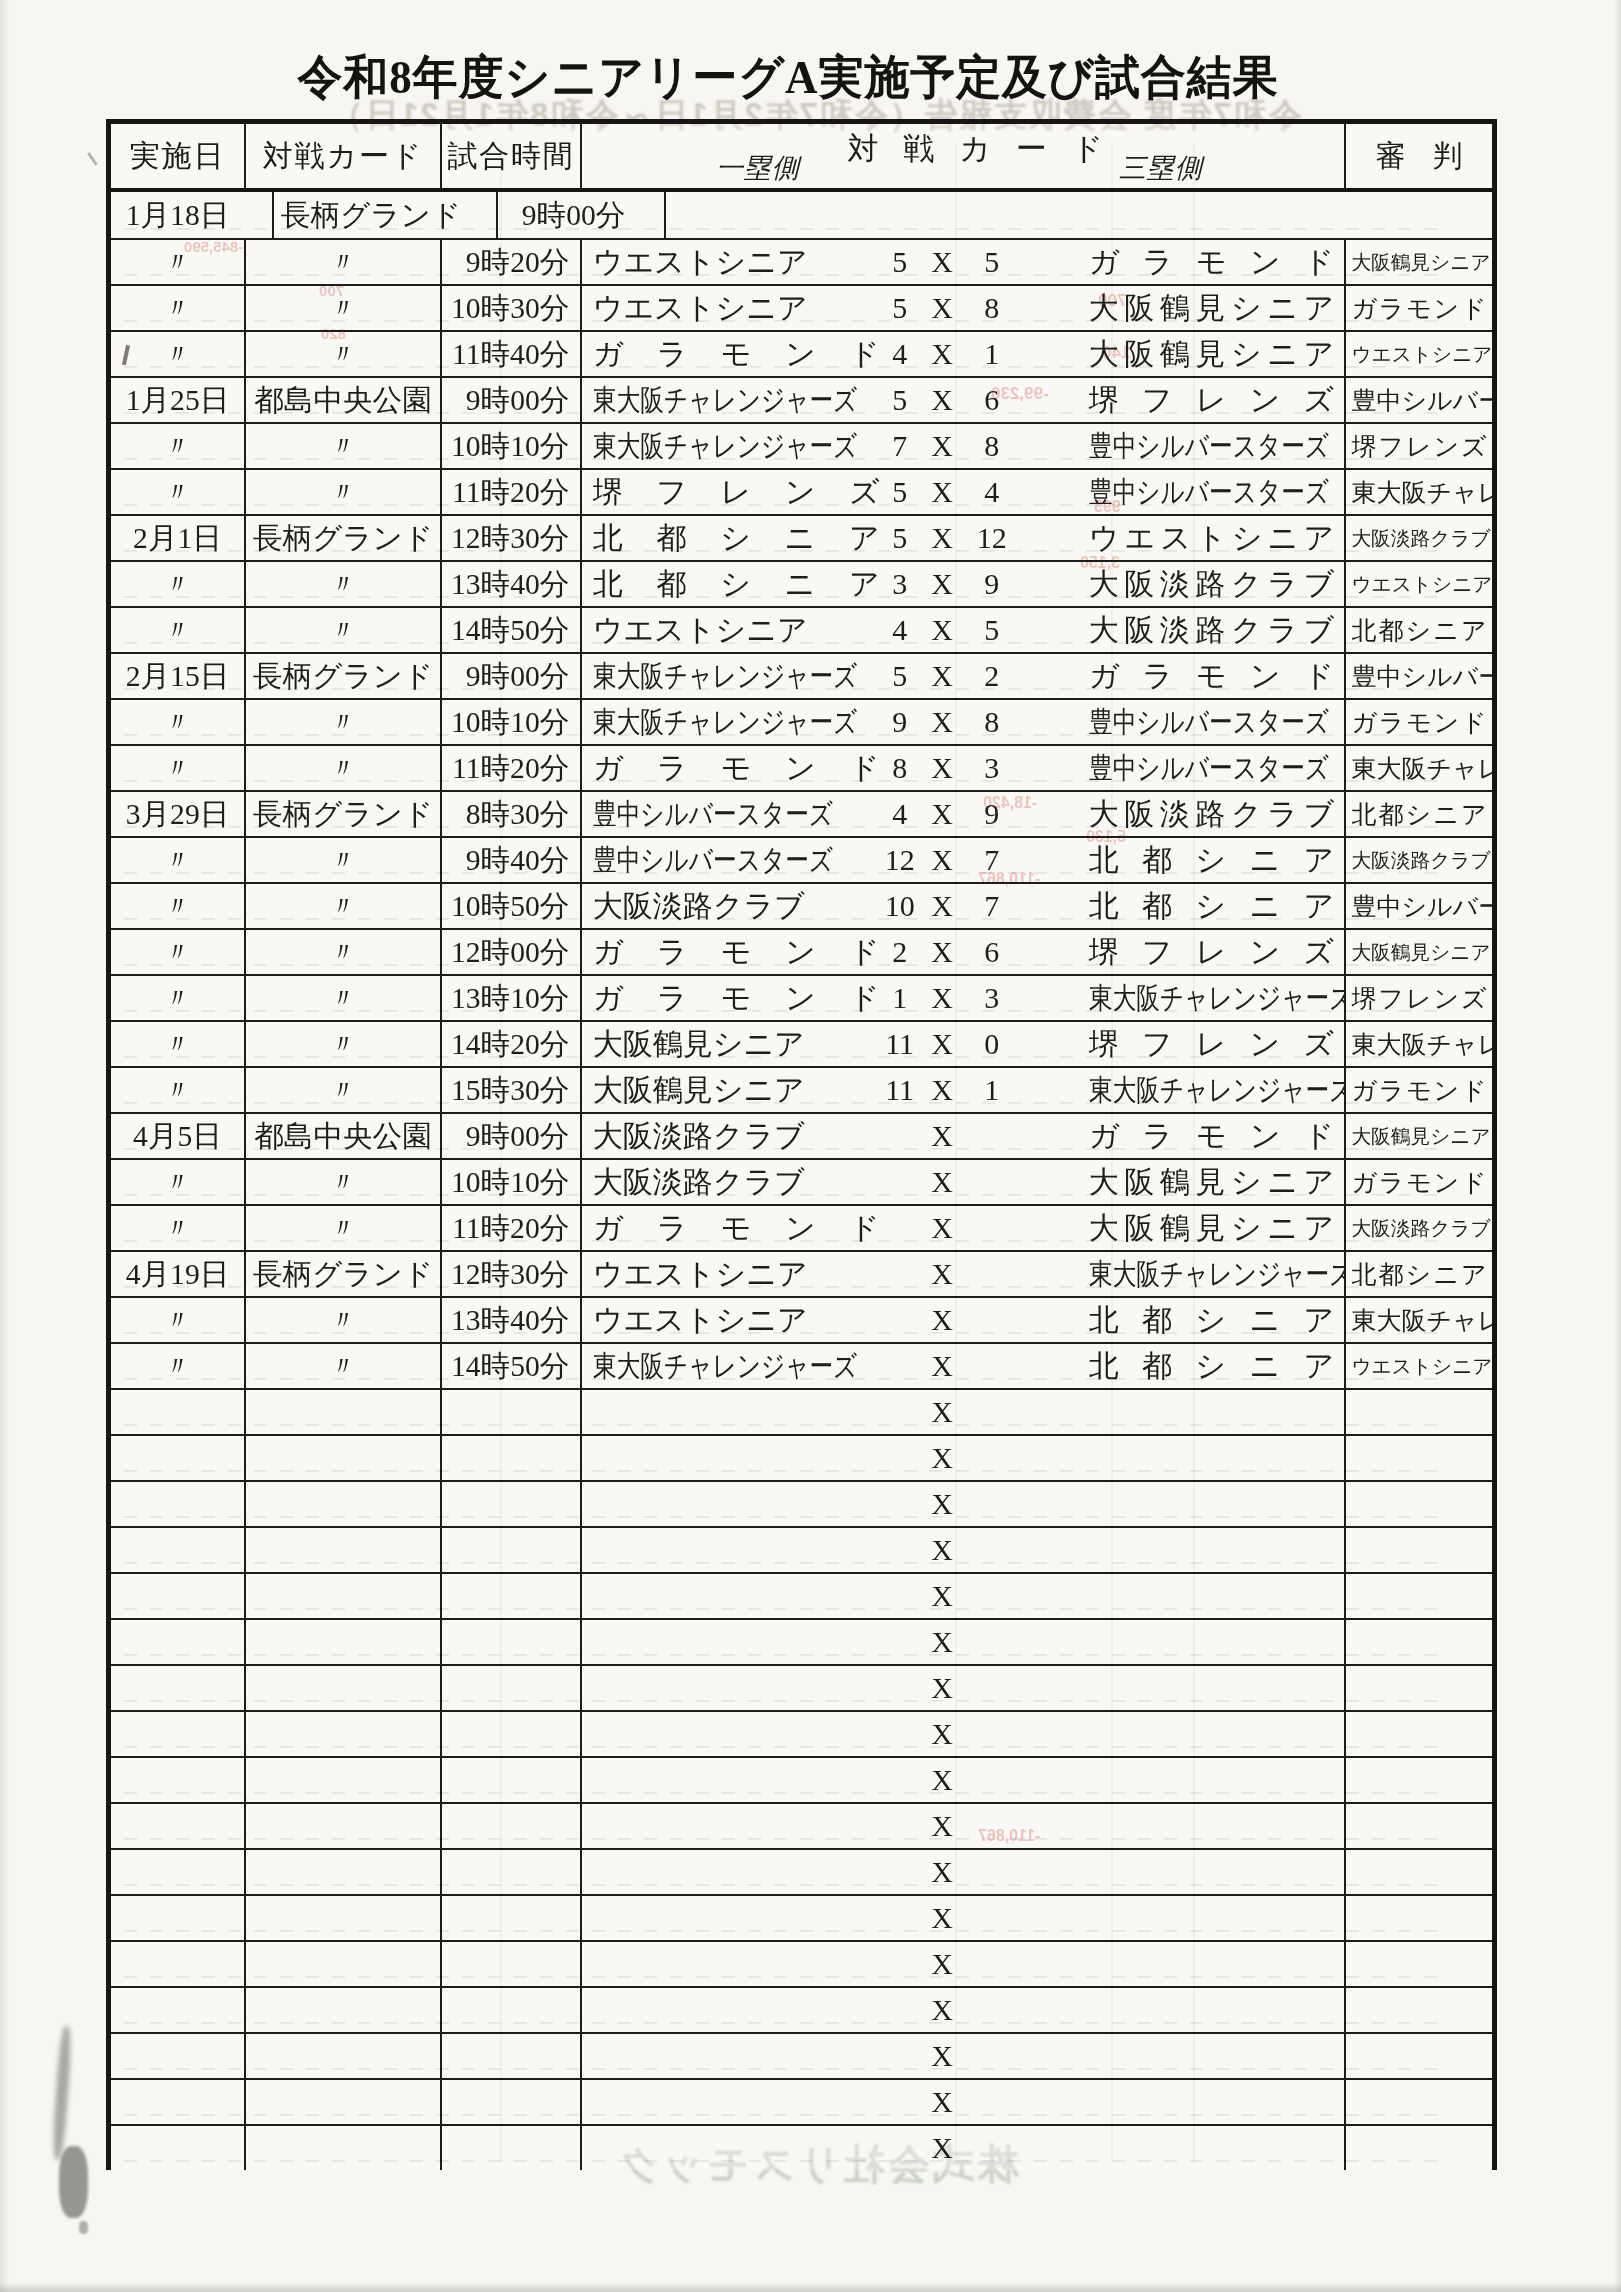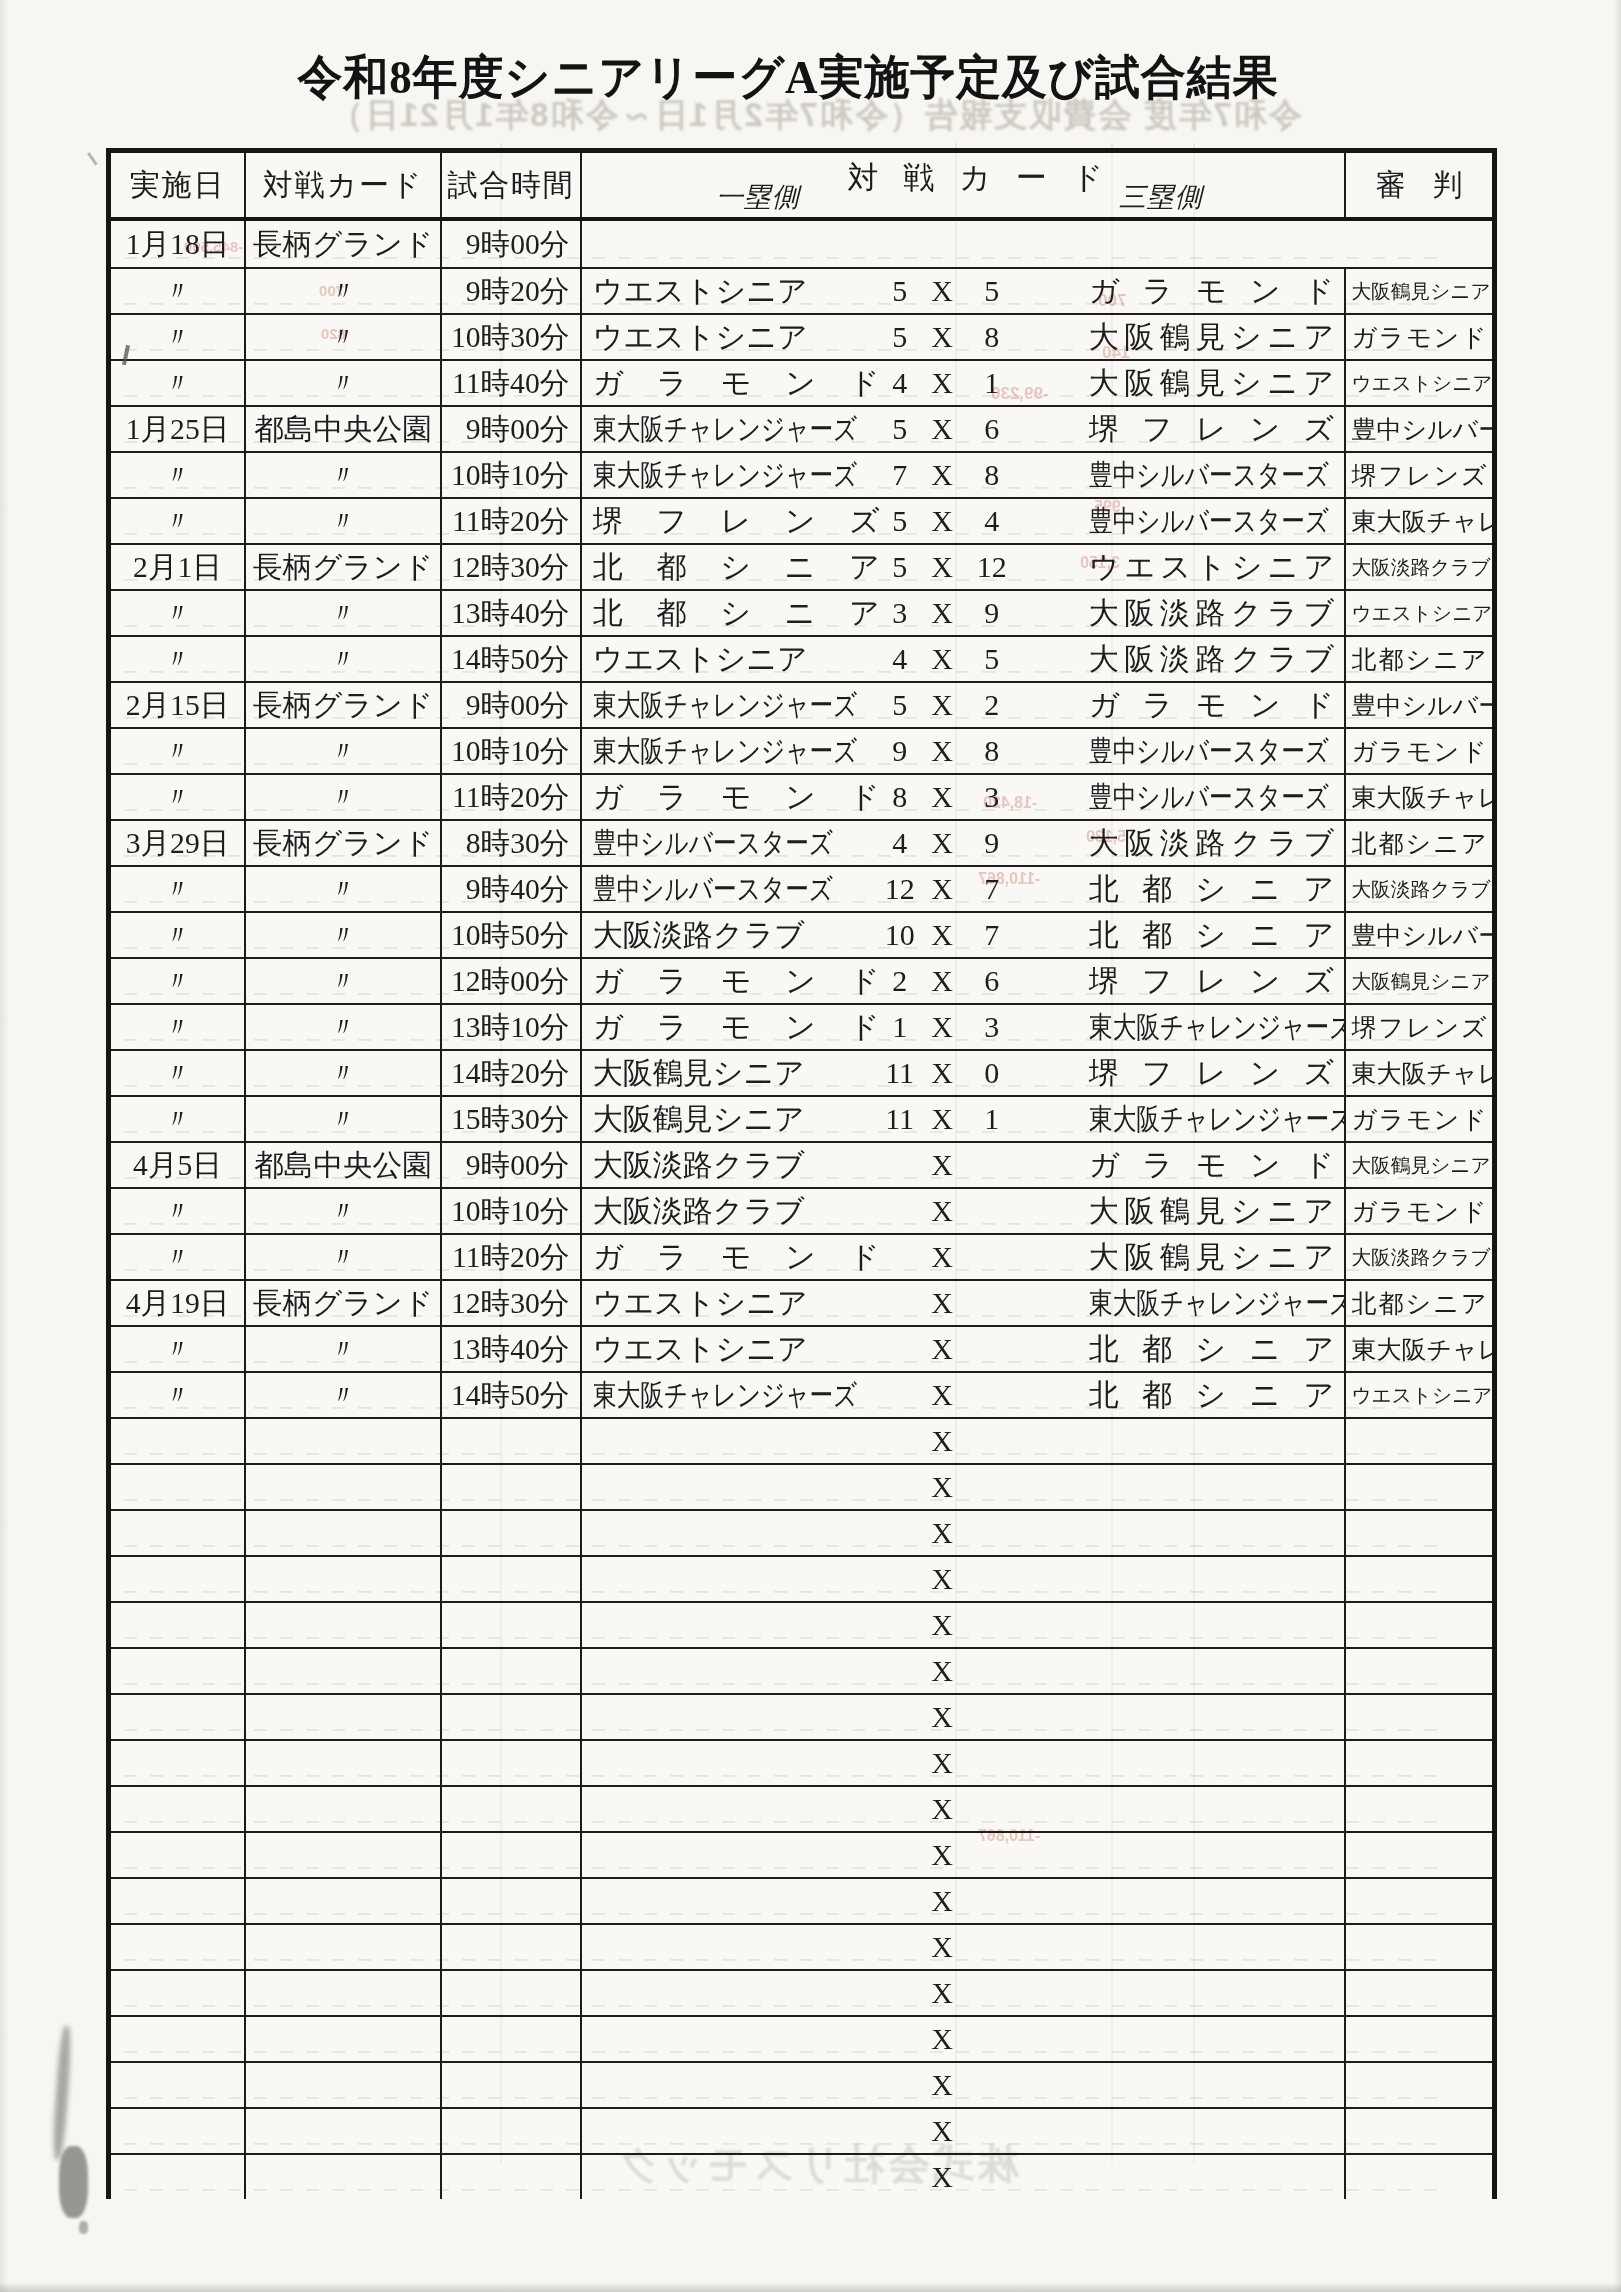--- a/index.html
+++ b/index.html
@@ -43,35 +43,35 @@
     font-weight:600;color:rgba(205,110,100,.5);transform:scaleX(-1);
     filter:blur(0.5px);white-space:nowrap;
   }
   .bleed-vline{position:absolute;width:1.8px;top:143px;height:2020px;
     background:rgba(120,115,105,.10);}
   .smudge{position:absolute;background:#4a4844;border-radius:40%;}
   .pencil{position:absolute;background:#55524c;}
 
   
   .sched-table{
-    position:absolute;left:106px;top:148px;width:1391px;
+    position:absolute;left:106px;top:119px;width:1391px;
     border:5.4px solid #171614;border-bottom:none;
     box-sizing:border-box;background:rgba(255,255,255,.25);
   }
   .t-row{
     display:grid;grid-template-columns:133px 196px 140px 764px 1fr;
     box-sizing:border-box;
   }
   .t-header{height:68px;border-bottom:4.5px solid #171614;}
   .t-body-row{
     height:46px;border-top:2.7px solid #1d1c1a;
     background-image:repeating-linear-gradient(90deg,rgba(125,118,105,.15) 0 13.4px,rgba(125,118,105,0) 13.4px 26px);
     background-size:96% 1.8px;background-repeat:no-repeat;background-position:12.5px calc(100% - 8px);
   }
-  .t-body-row:first-of-type{border-top:none;}
+  .t-body-row:first-of-type{border-top:none;gap:28px;}
   .cell{
     border-left:2.7px solid #1d1c1a;box-sizing:border-box;
     display:flex;align-items:center;justify-content:center;
     overflow:hidden;white-space:nowrap;
   }
   .cell:first-child{border-left:none;}
   .c-date,.c-venue{font-size:29.6px;}
   .c-time{justify-content:flex-end;padding-right:10.7px;font-size:29.6px;}
   .ditto{font-size:27px;}
   

